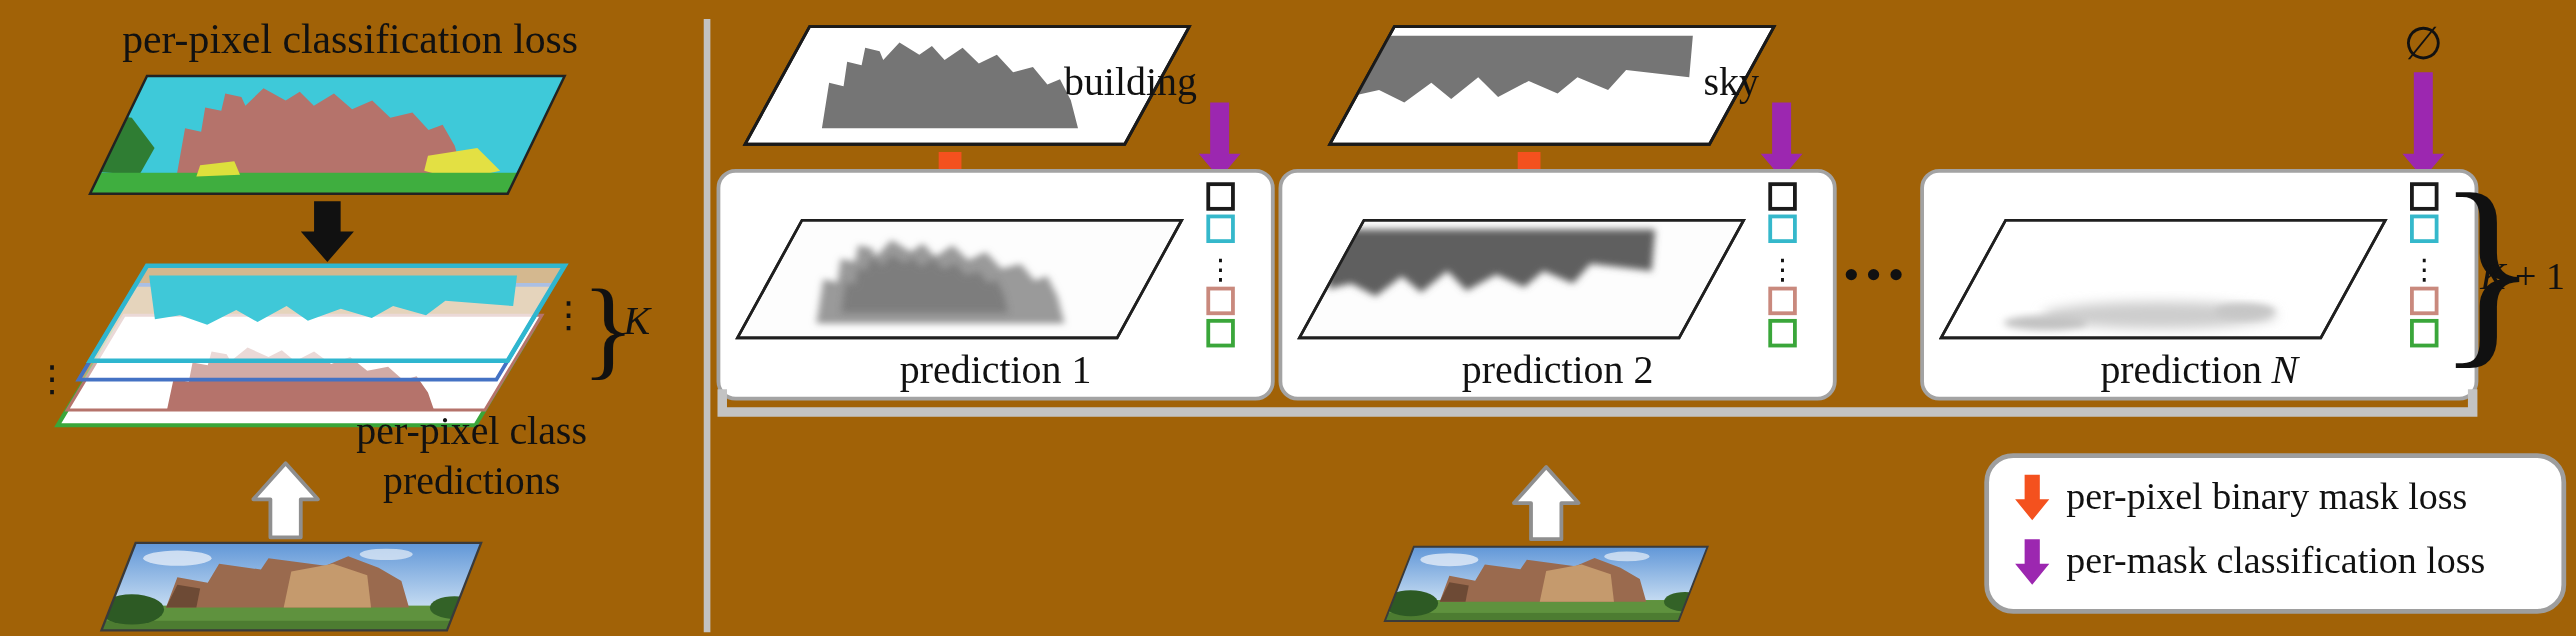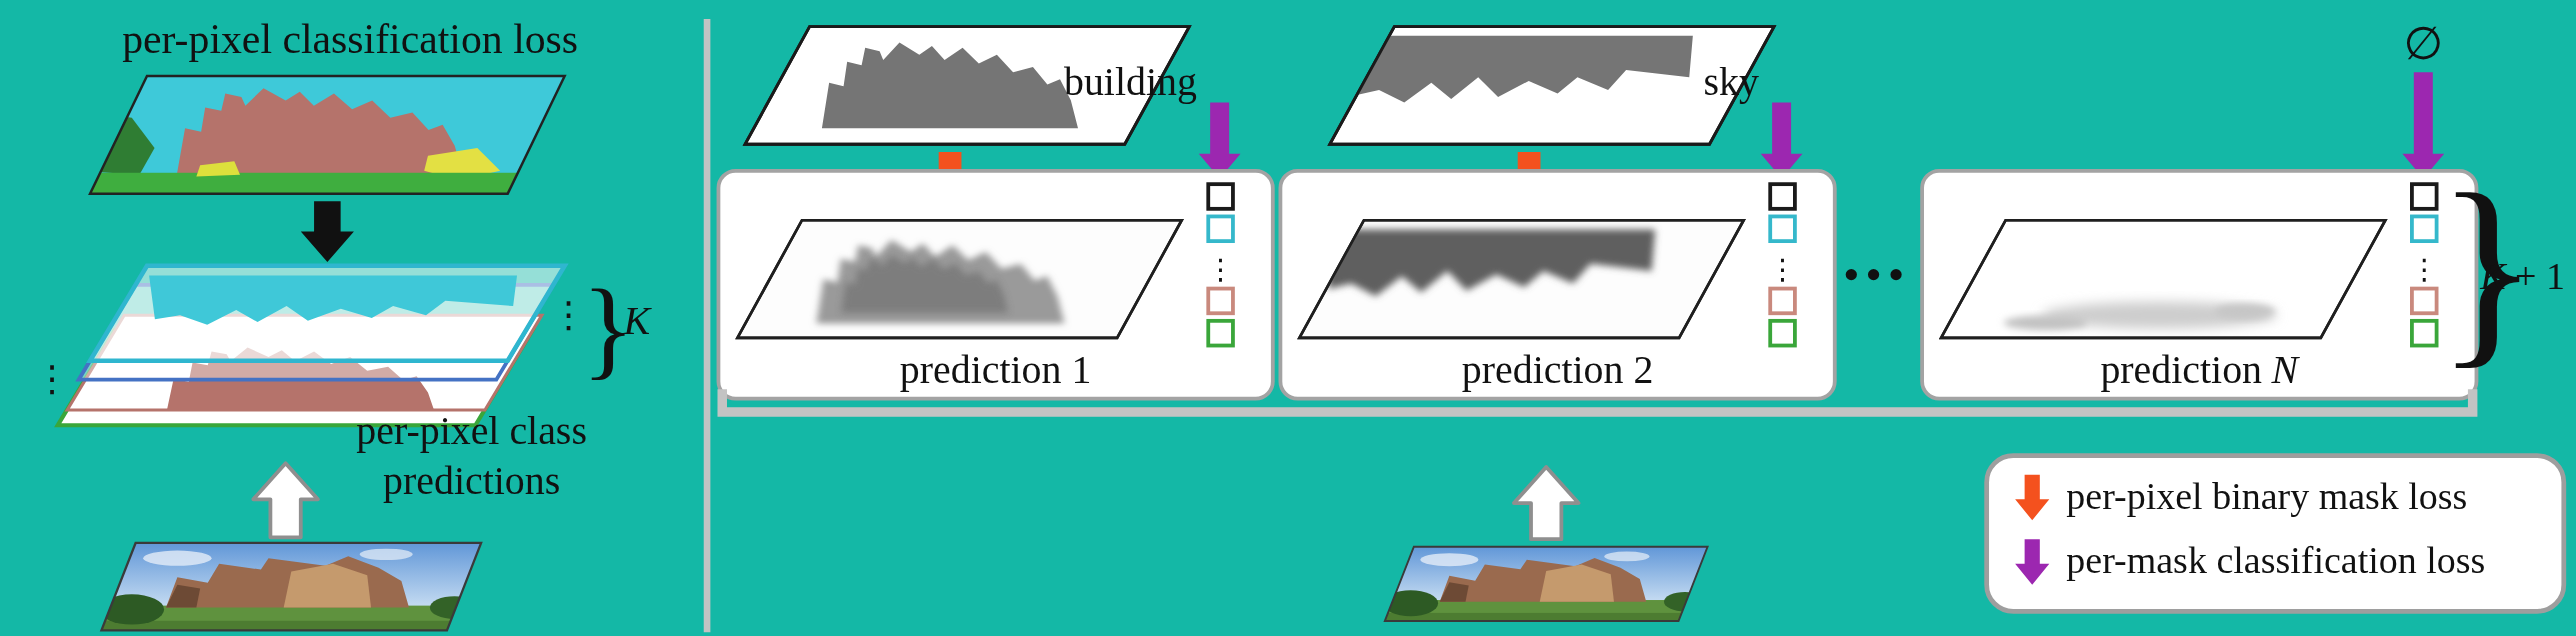--- a/index.html
+++ b/index.html
@@ -1,16 +1,16 @@
 <!DOCTYPE html>
 <html style="font-size:15px"><head>
 <meta charset="utf-8">
 <style>
   html,body{margin:0;padding:0;background:#ffffff;}
-  .canvas{position:relative;width:2576px;height:636px;background:#14b8a6;overflow:hidden;}
+  .canvas{position:relative;width:2576px;height:636px;background:#a16207;overflow:hidden;}
   svg{display:block;}
   text{font-family:"Liberation Serif","DejaVu Serif",serif;fill:#111;}
 </style>
 </head>
 <body>
 
 <div class="canvas">
 <svg width="2576" height="636" viewBox="0 0 1356 335">
   <defs>
     <path id="para62" d="M34,0 H234 L200,62 H0 Z"></path>

